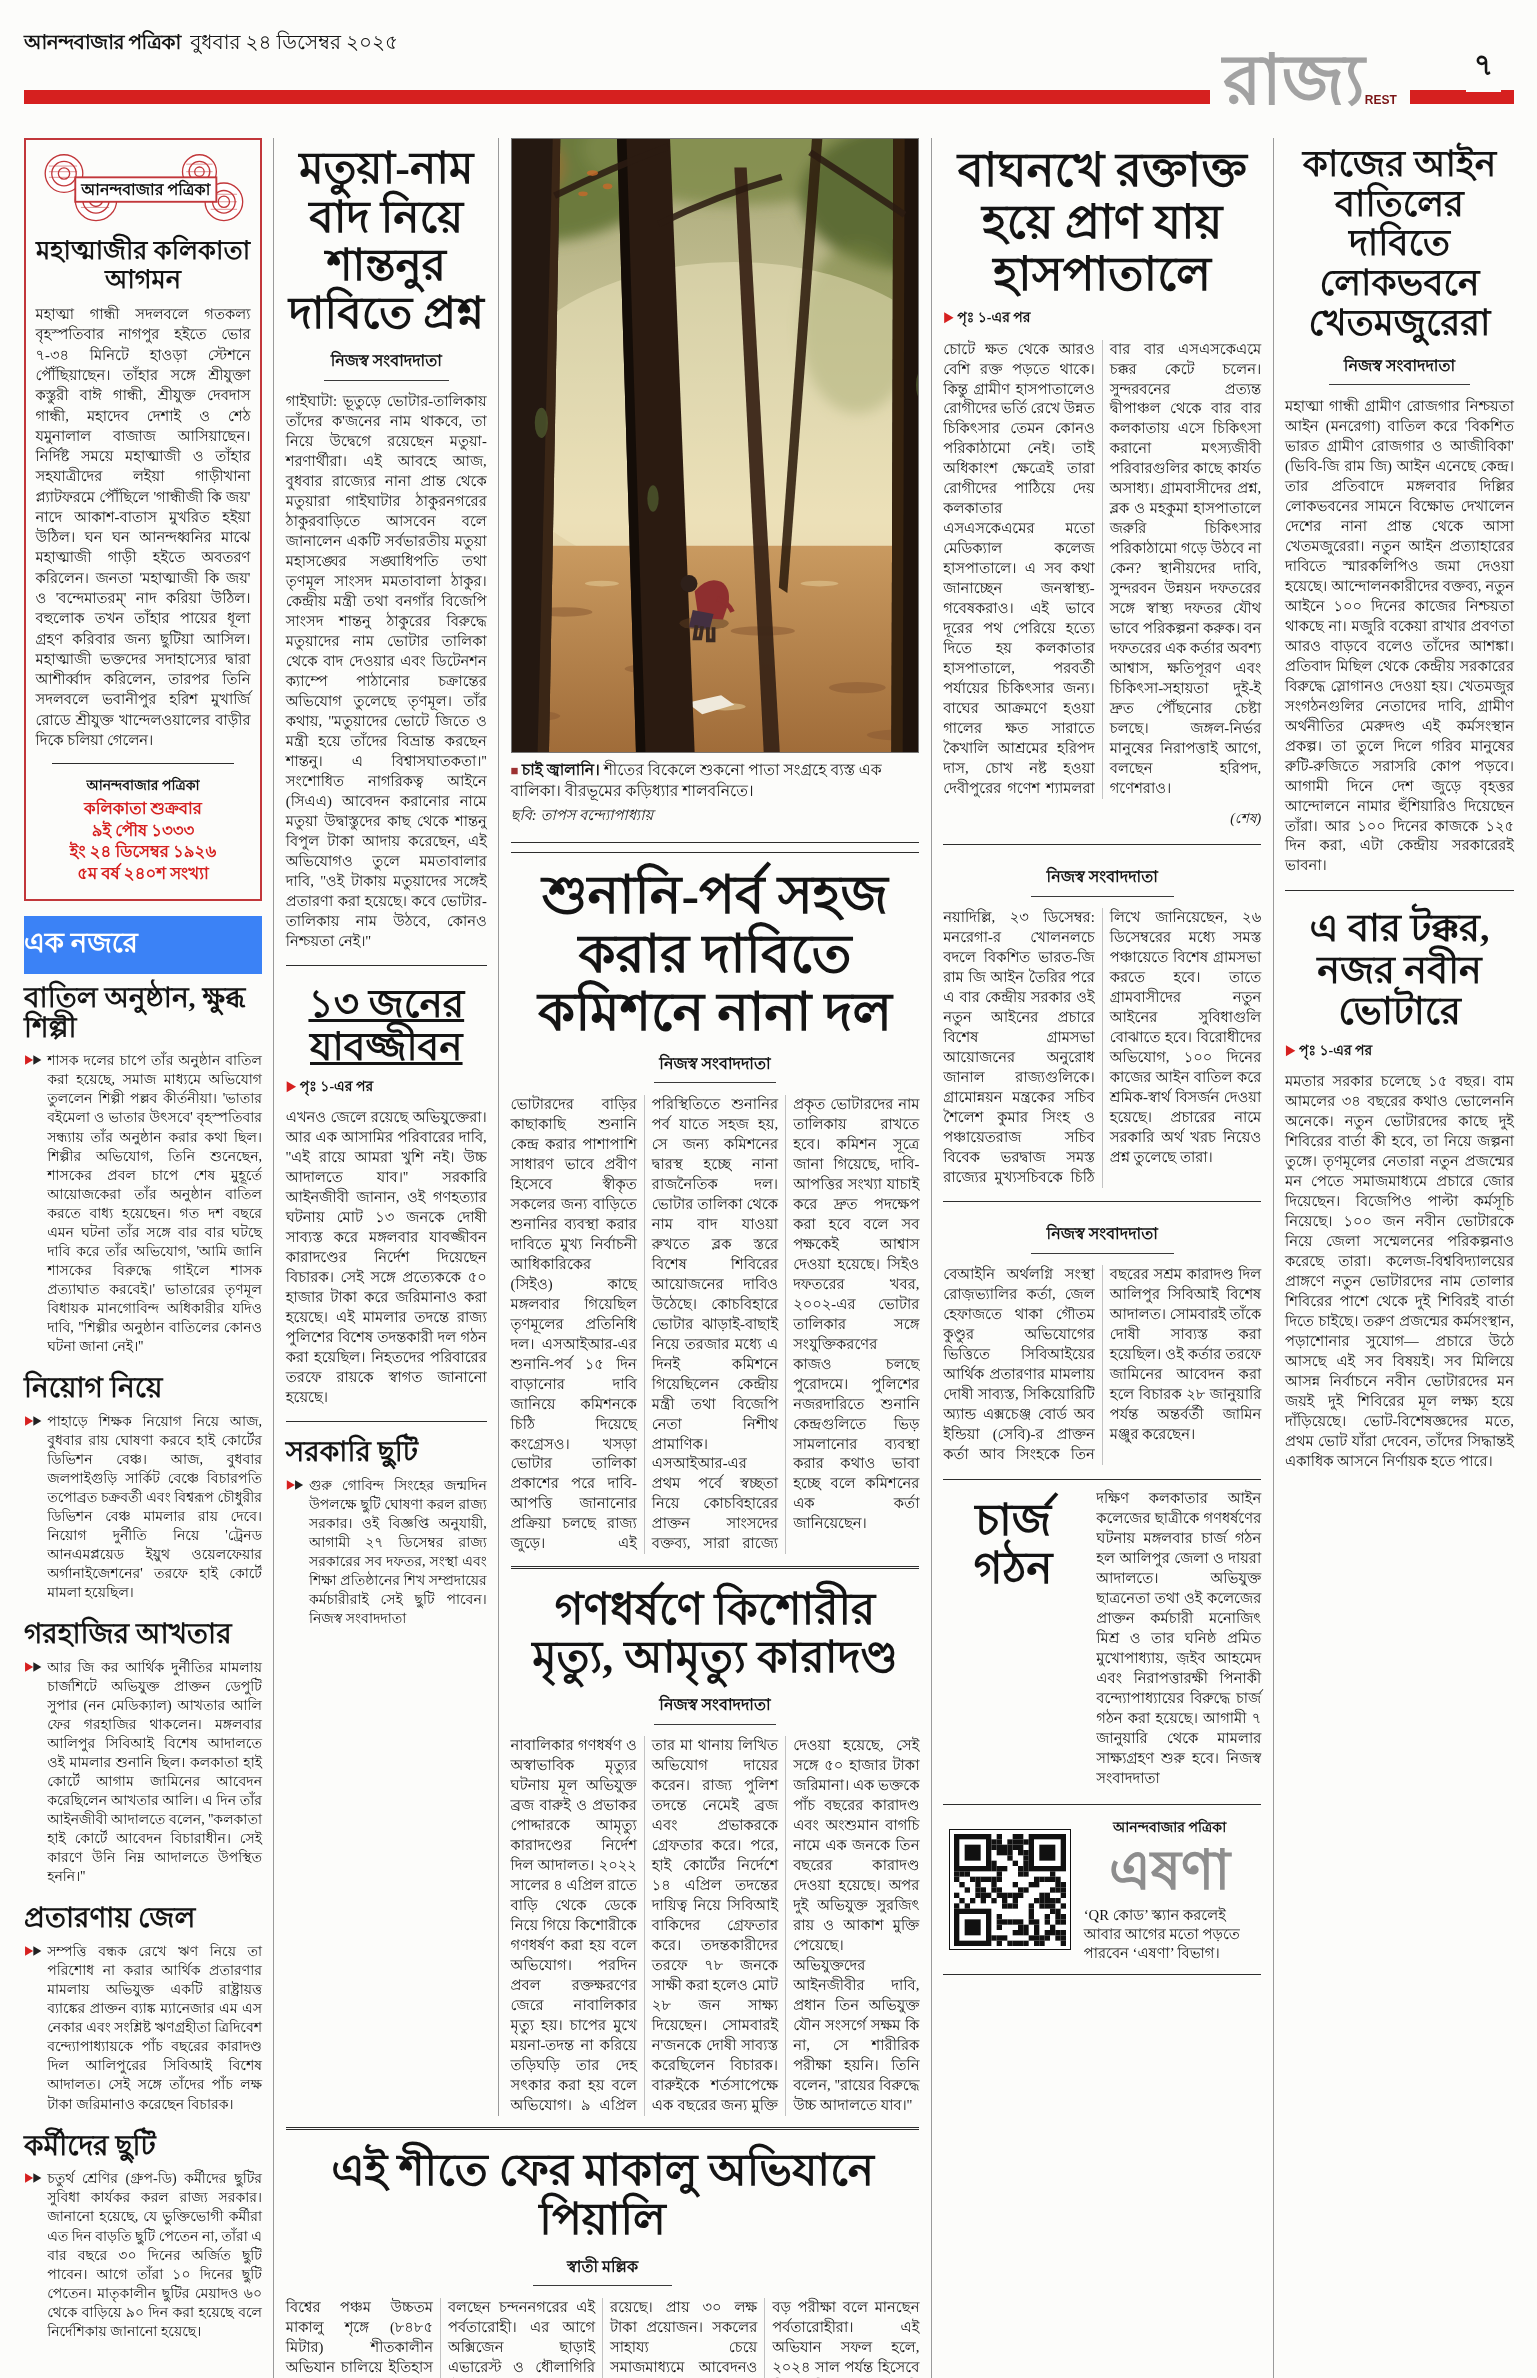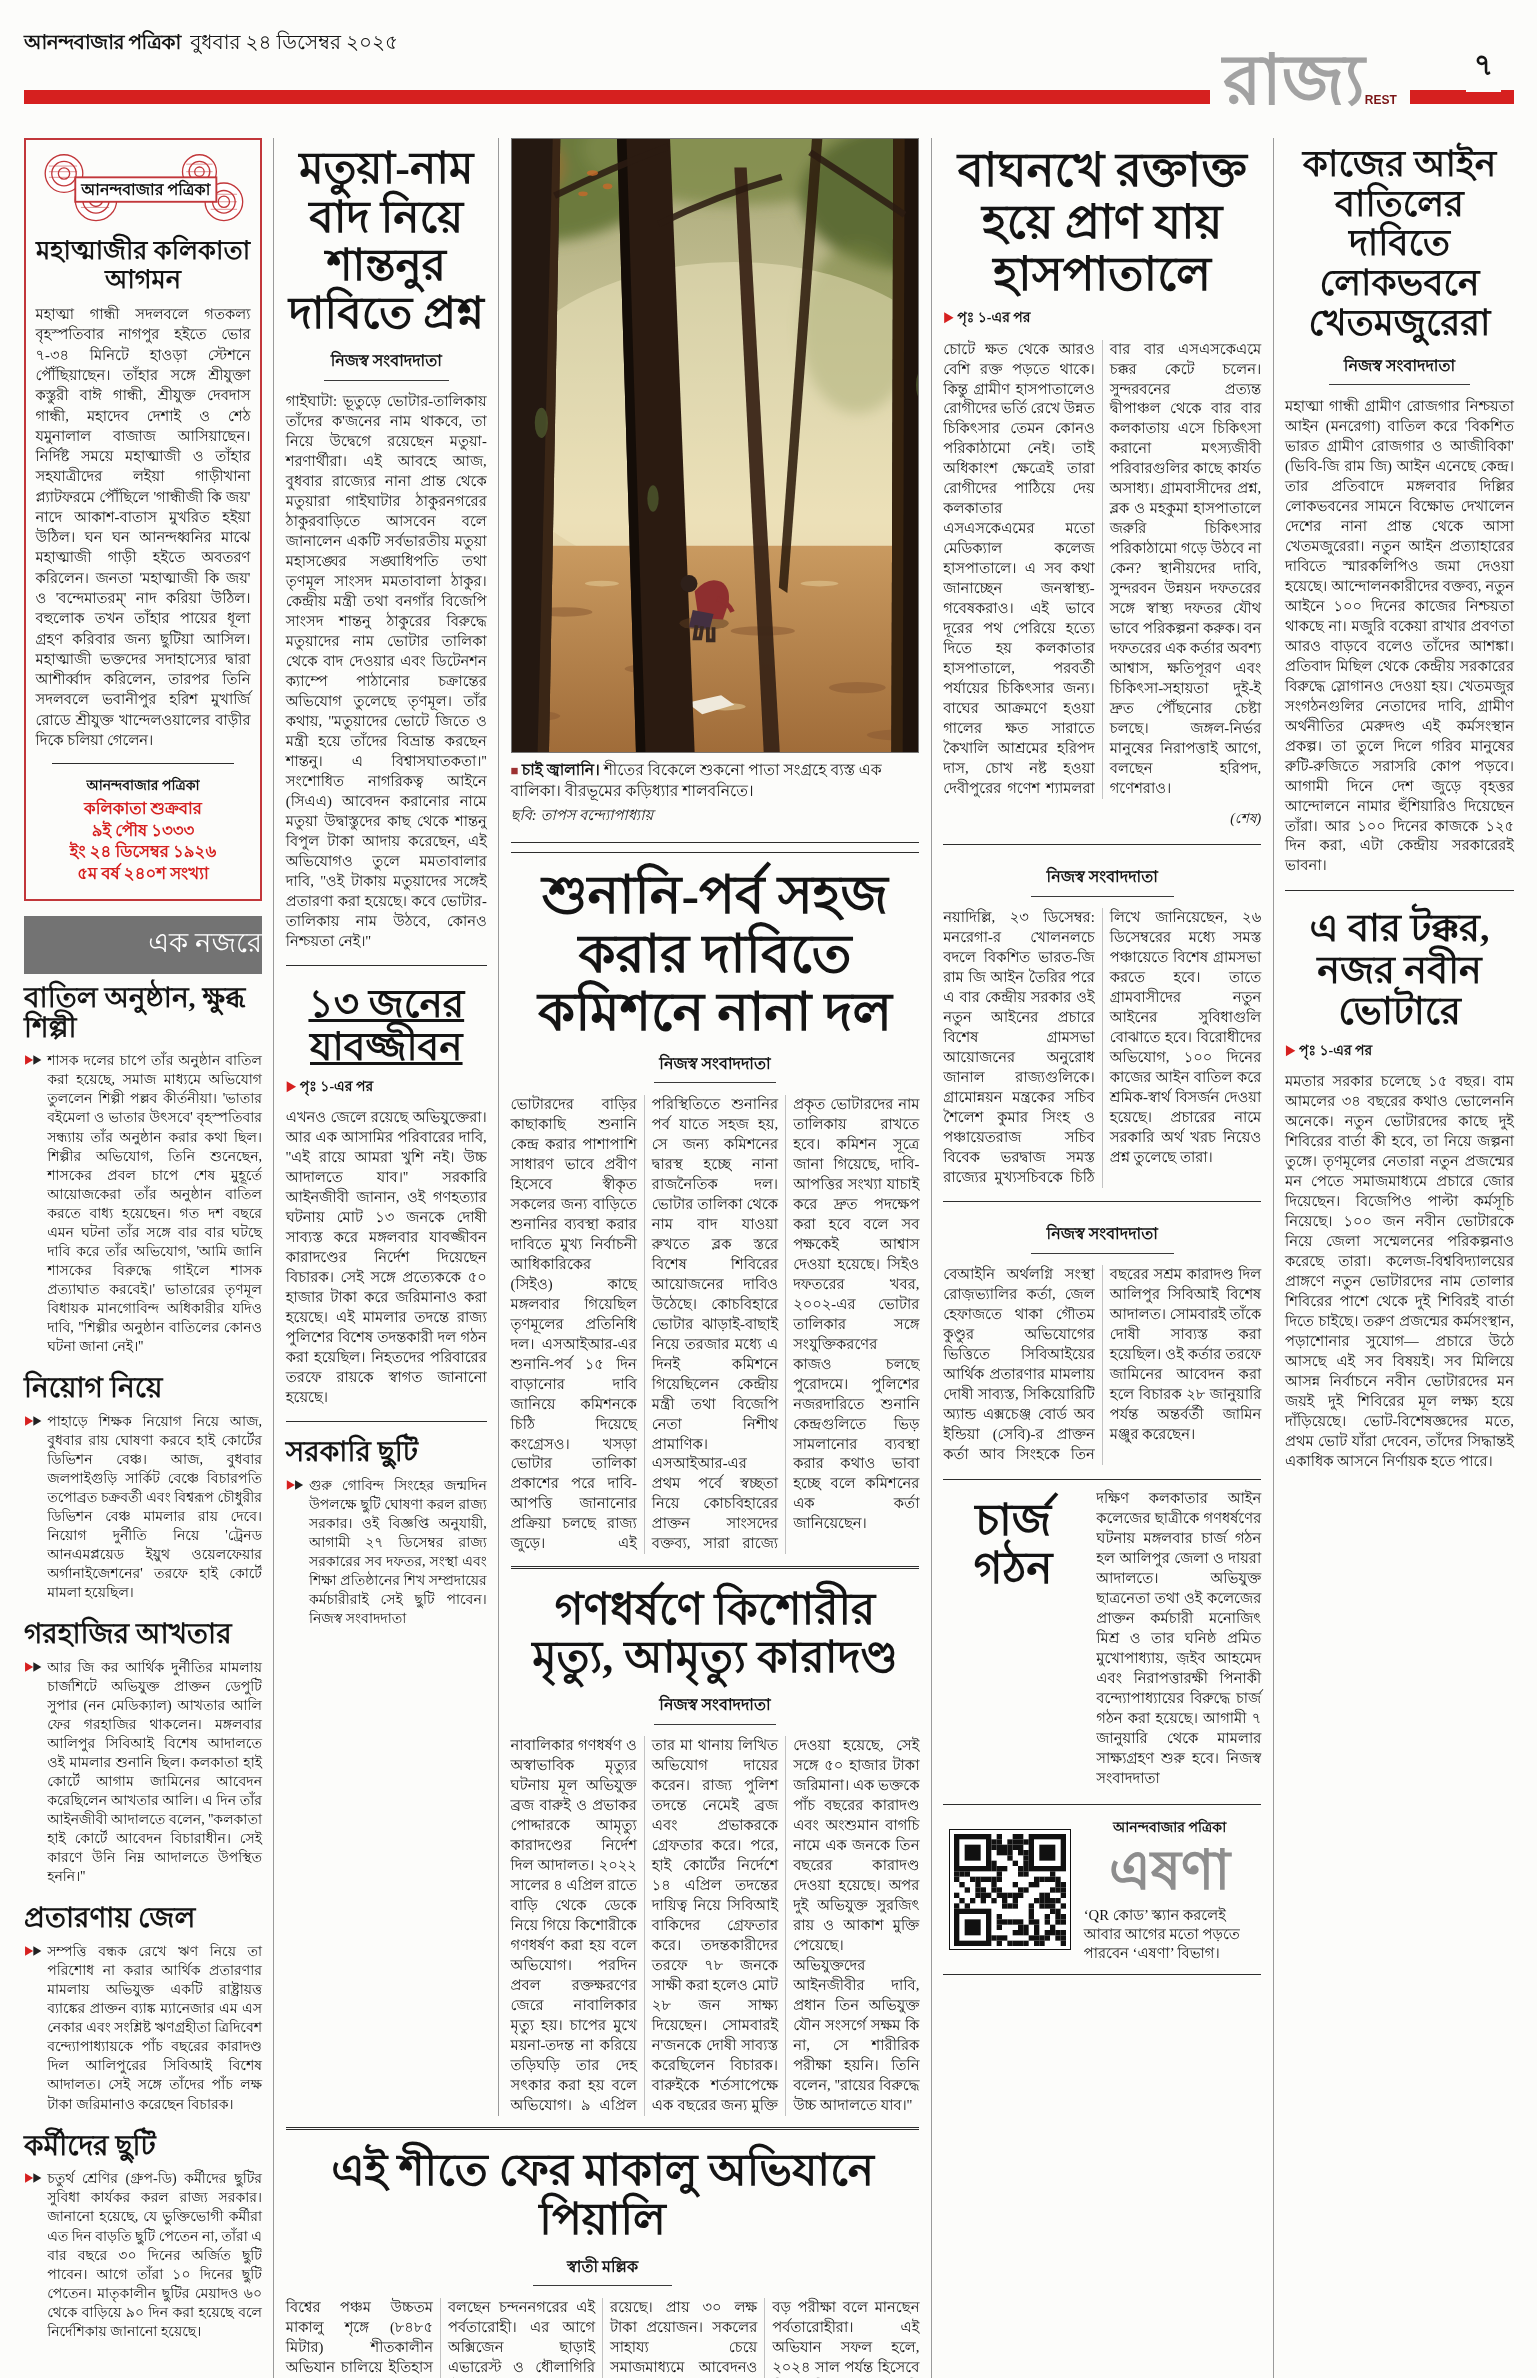--- a/index.html
+++ b/index.html
@@ -41,21 +41,21 @@
   .rule-double{border-top:3.8px double #2c2c2c;margin-top:11.4px;padding-top:9.5px;}
   
   .archive{border:2.8px solid #c2373a;padding:11.4px 9.5px 15px;margin-bottom:15px;}
   .arch-logo{display:block;margin:0 auto 5.7px;}
   .arch-hl{font-size:25.6px;font-weight:bold;text-align:center;line-height:1.15;margin:5.7px 0 9.5px;}
   .arch-body{font-size:14.7px;line-height:1.38;text-align:justify;}
   .arch-foot{margin:13.2px auto 0;padding-top:9.5px;border-top:1.9px solid #2c2c2c;width:85%;text-align:center;}
   .arch-foot .f0{font-weight:bold;font-size:14px;color:#111;}
   .arch-foot .fr{font-weight:bold;font-size:16.6px;color:#d6201f;line-height:1.3;}
   
-  .glance-banner{background:#737373;color:#fff;font-weight:normal;font-size:27.4px;text-align:right;
+  .glance-banner{background:#3b82f6;color:#fff;font-weight:bold;font-size:27.4px;text-align:left;
                  padding:5.7px 0;margin:5.7px 0 3.8px;}
   .gi{margin:9.5px 0 17px;}
   .gi h3{font-size:28px;font-weight:bold;line-height:1.05;margin:5.7px 0 9.5px;text-align:left;}
   .gi .row{display:flex;gap:6.6px;}
   .arrows{flex:none;font-size:11.4px;line-height:1.6;letter-spacing:-1.9px;}
   .a1{color:#d6201f;} .a2{color:#222;}
   .gi .bt{font-size:14px;}
   
   .photo{height:613px;border:0.9px solid #777;overflow:hidden;}
   .photo svg{width:100%;height:100%;display:block;}

